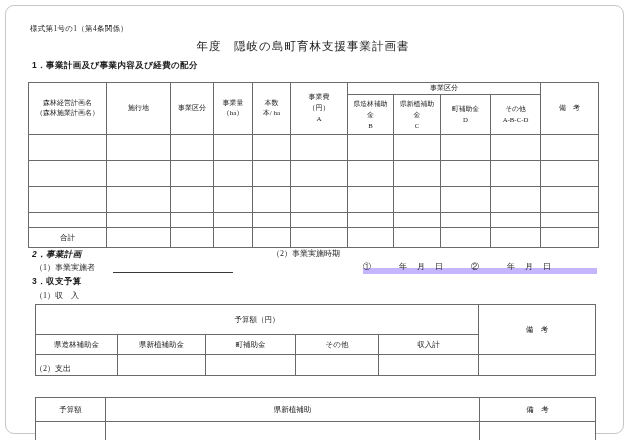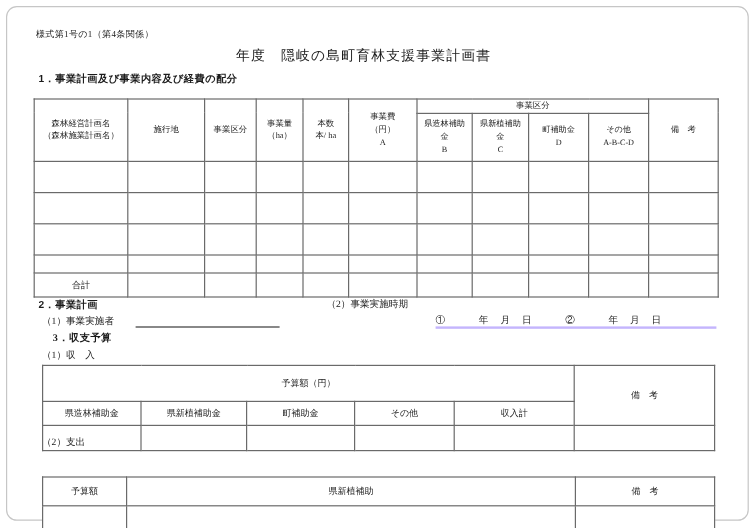--- a/index.html
+++ b/index.html
@@ -40,21 +40,21 @@
   .t1 .band1 th { font-size:7px; }
   .t1 .sub th { font-size:6.8px; line-height:1.65; }
   .cell-line { display:block; }
   .t-income { width:560px; }
   .t-expense { width:560px; }
 
   .blank-underline {
     border-bottom:1px solid #3a3a3a; height:11px;
   }
   .underline-text {
-    border-bottom:2px solid #c4b5fd;
+    border-bottom:6px solid #c4b5fd;
     font-size:8px; white-space:pre; letter-spacing:1px;
     height:13px; line-height:12px;
   }
 </style>
 </head>
 <body>
 
 <div class="page-border"></div>
 
 <div class="abs form-label">様式第1号の1（第4条関係）</div>
@@ -182,29 +182,29 @@
         <td></td>
         <td></td>
         <td></td>
         <td></td>
         <td></td>
         <td></td>
   </tr>
 </tbody>
   </table>
 
-<div class="abs sec-heading" style="left:32px; top:249px;">2．事業計画</div>
+<div class="abs sec-heading" style="left:32px; top:249px;font-style:italic;">2．事業計画</div>
 
 <div class="abs sub-label" style="left:35px; top:262px;">（1）事業実施者</div>
 <div class="abs blank-underline" style="left:113px; top:262px; width:120px;"></div>
 
 <div class="abs sub-label" style="left:272px; top:248px;">（2）事業実施時期</div>
 <div class="abs underline-text" style="left:363px; top:261px; width:234px;">①　　　年　月　日　　　②　　　年　月　日</div>
 
-<div class="abs sec-heading" style="left:44px; top:276px;font-family:Liberation Serif, serif;">3．収支予算</div>
+<div class="abs sec-heading" style="left:32px; top:276px;">3．収支予算</div>
 
 <div class="abs sub-label" style="left:35px; top:290px;">（1）収　入</div>
 
 <table class="abs t-income" style="left:35px; top:304px;">
   <colgroup>
     <col style="width:82px">
       <col style="width:88px">
       <col style="width:90px">
     <col style="width:83px">
       <col style="width:100px">

